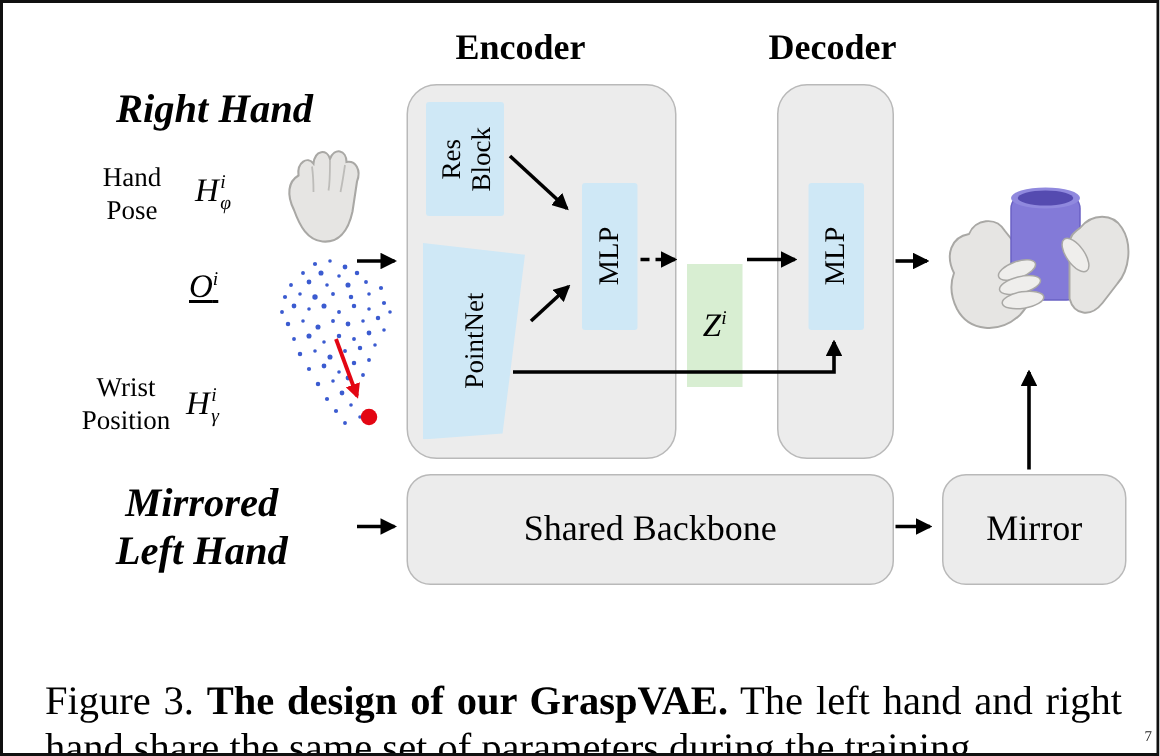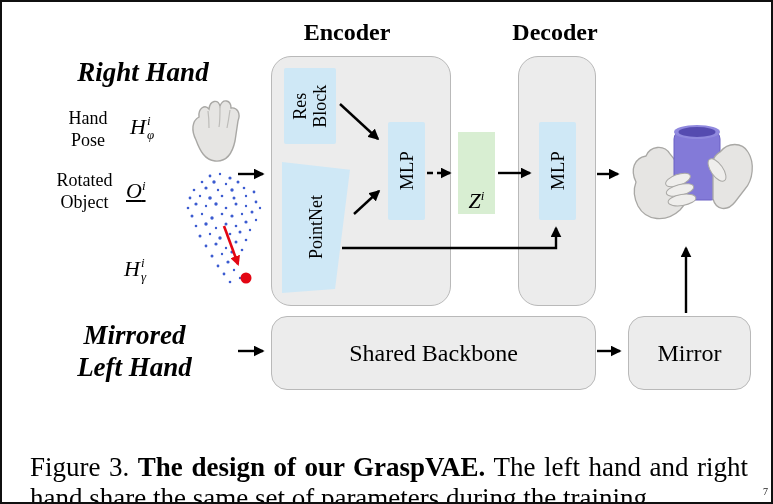--- a/index.html
+++ b/index.html
@@ -16,22 +16,22 @@
          line-height:1.2; text-align:center; white-space:pre-line; }
   .mathvar { position:absolute; font-style:italic; font-size:22px; }
   .supsub { display:inline-flex; flex-direction:column; align-items:flex-start;
             font-size:13px; line-height:1.05; vertical-align:middle;
             transform:translateY(-1px); margin-left:1px; font-style:italic; }
   .sup-only { font-size:13px; vertical-align:super; font-style:italic; }
   .container-box { position:absolute; background:#ececec; border:1.5px solid #b9b9b9;
                    border-radius:20px; }
   .blue-box { position:absolute; background:#cfe8f6; display:flex; align-items:center;
               justify-content:center; border-radius:2px; }
-  .green-box { position:absolute; background:#d8eed2; display:flex; align-items:flex-end;
-               justify-content:center; }
+  .green-box { position:absolute; background:#d8eed2; display:flex; align-items:center;
+               justify-content:center;margin-top:44px; }
   .vtext { transform:rotate(-90deg); white-space:pre-line; text-align:center;
            font-size:18px; line-height:1.12; }
   .big-label { position:absolute; font-size:24px; display:flex; align-items:center;
                justify-content:center; }
   .trap { clip-path: polygon(0 0, 100% 6%, 78% 97%, 0 100%); border-radius:0; }
   .caption { position:absolute; left:28px; top:422px; width:718px; font-size:27px;
              line-height:31px; text-align:justify;margin-top:28px; }
   .caption .cap-bold { font-weight:bold; }
   .overlay { position:absolute; left:0; top:0; pointer-events:none; }
   .corner-mark { position:absolute; right:3px; bottom:5px; font-size:10px; color:#222; }
@@ -48,26 +48,26 @@
 
   <div class="lbl" style="left:42px; top:106px; width:88px;">Hand
 Pose</div>
   <div class="mathvar" style="left:128px; top:112px;">
     <span>H</span><span class="supsub">
         <span>i</span>
         <span>φ</span>
       </span>
   </div>
 
-  <div class="lbl" style="left:35px; top:168px; width:95px;">Rotated
-Object</div>
   <div class="mathvar" style="left:124px; top:176px;text-decoration:underline;">
     <span>O</span><span class="sup-only">i</span>
   </div>
 
+  <div class="lbl" style="left:32px; top:246px; width:100px;">Wrist
+Position</div>
   <div class="mathvar" style="left:122px; top:254px;">
     <span>H</span><span class="supsub">
         <span>i</span>
         <span>γ</span>
       </span>
   </div>
 
   <svg class="abs" style="left:182px; top:92px;" width="62" height="74" viewBox="0 0 62 74">
     <path d="M12,46 C7,36 8,27 15,23 C14,14 21,10 25,15 C26,6 34,5 36,12 C39,4 47,6 47,14 C53,13 57,19 54,27 L51,47 C48,61 41,68 31,67 C21,66 16,57 12,46 Z" fill="#e6e5e3" stroke="#a9a8a5" stroke-width="1.4"></path>
     <path d="M24,17 C25,24 25,30 25,34 M36,13 C36,21 36,28 35,33 M46,16 C45,23 44,29 43,34" stroke="#bdbcb9" stroke-width="1.2" fill="none"></path>

